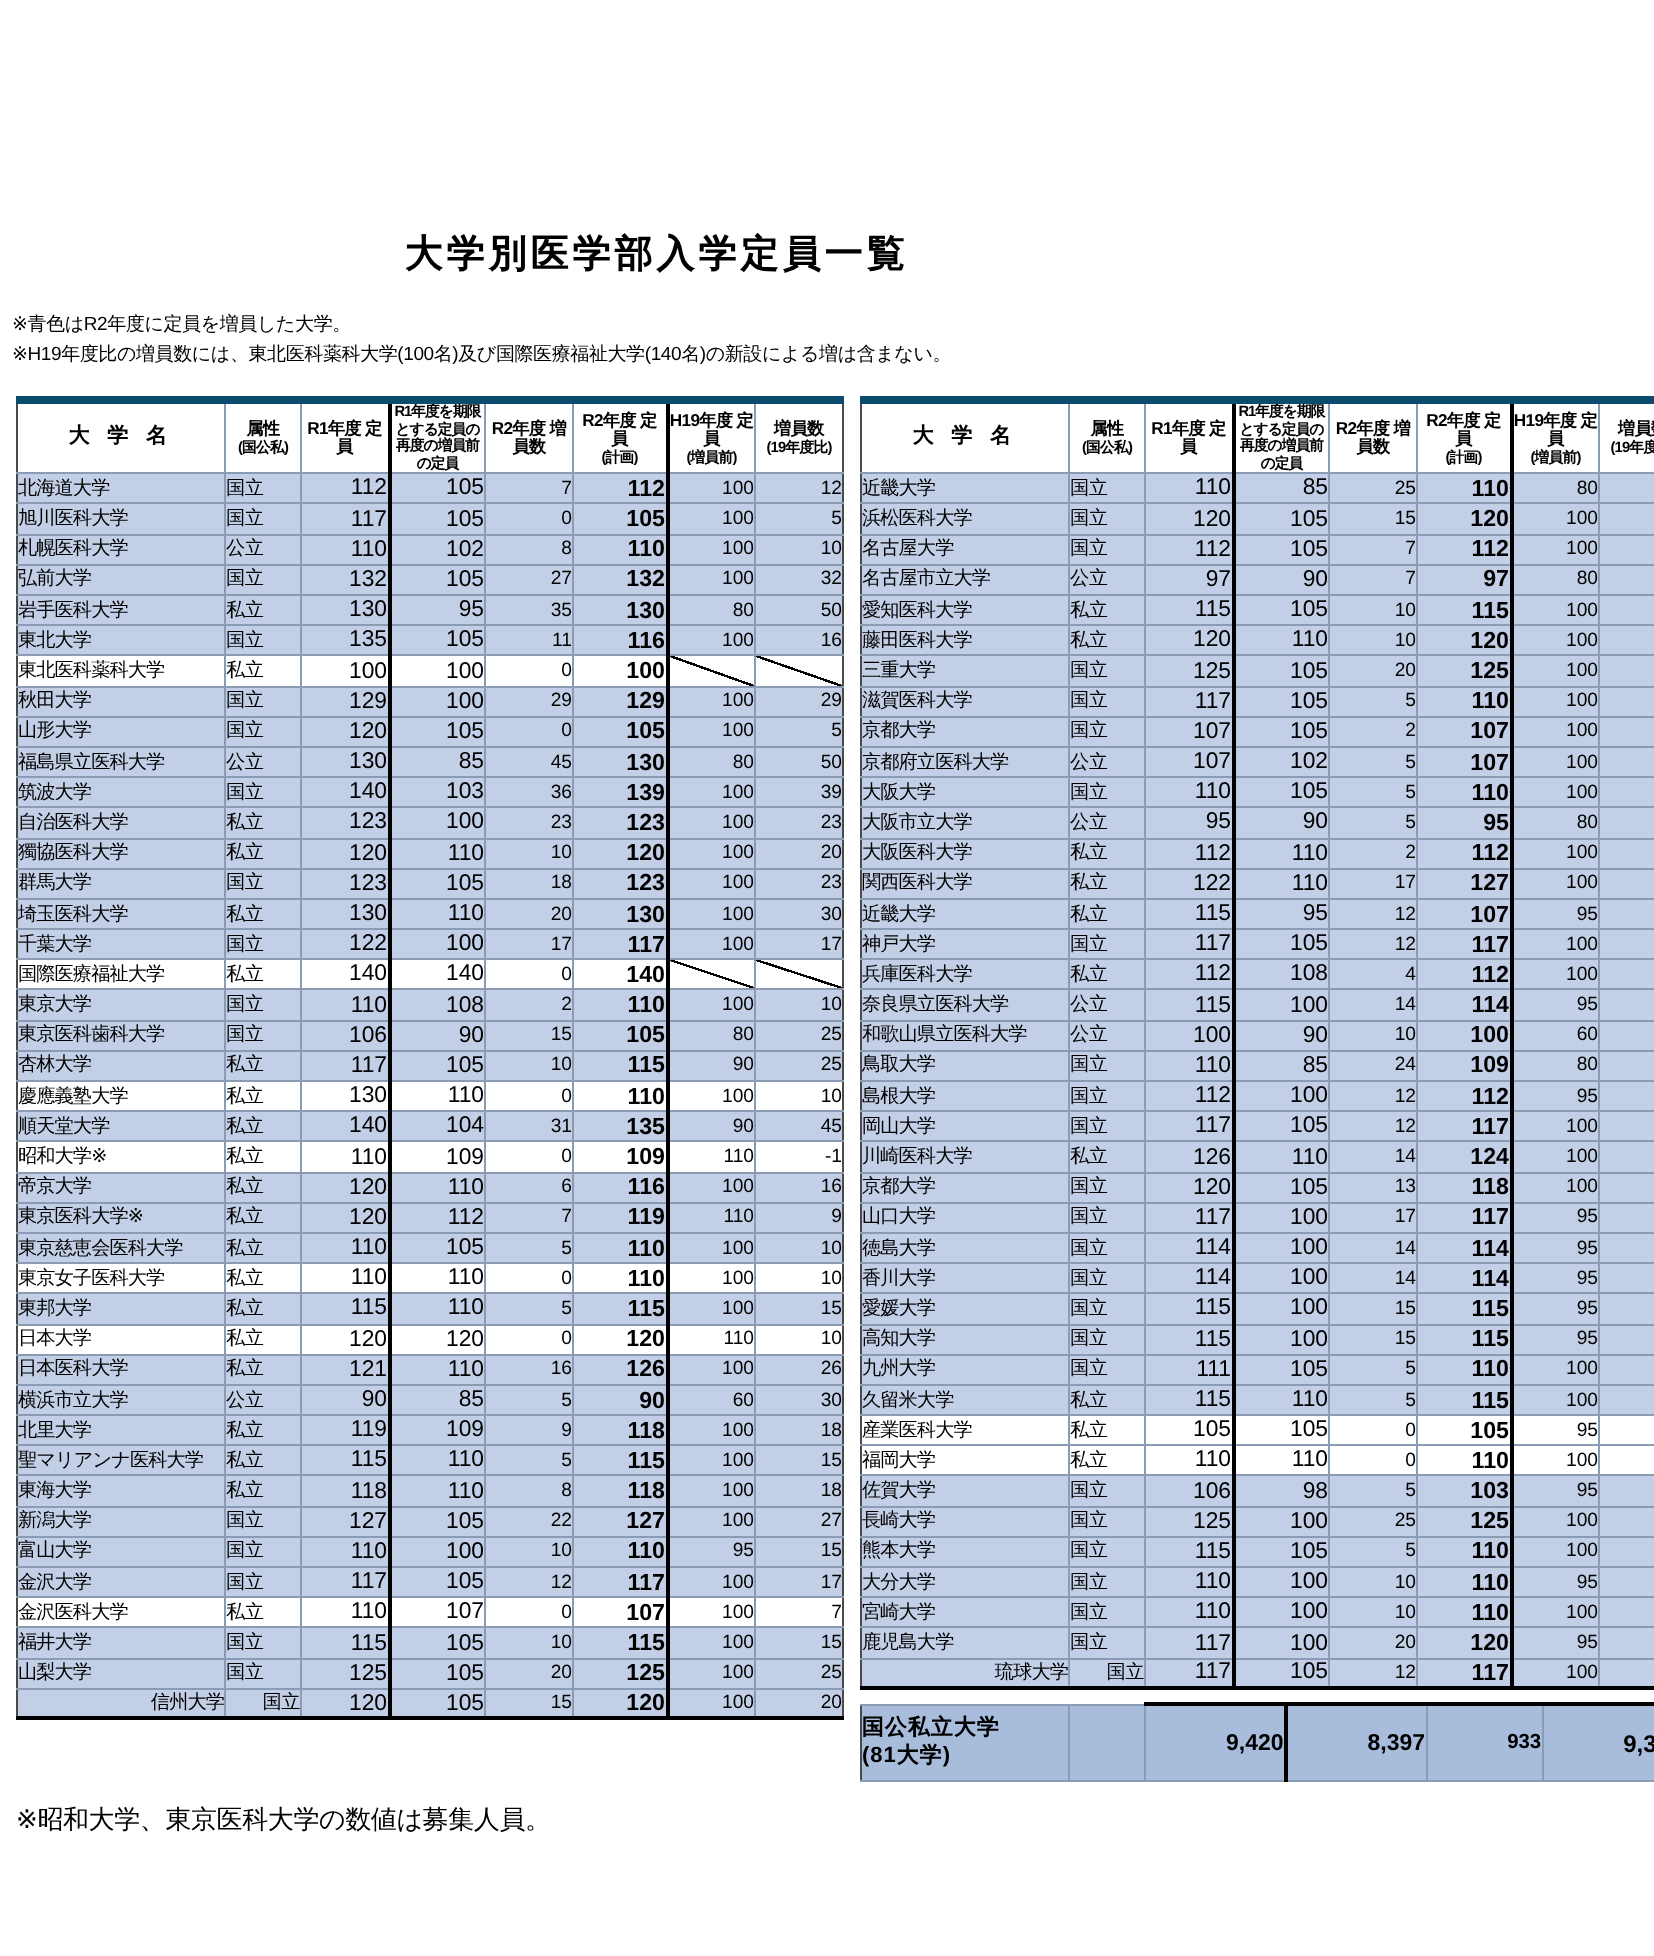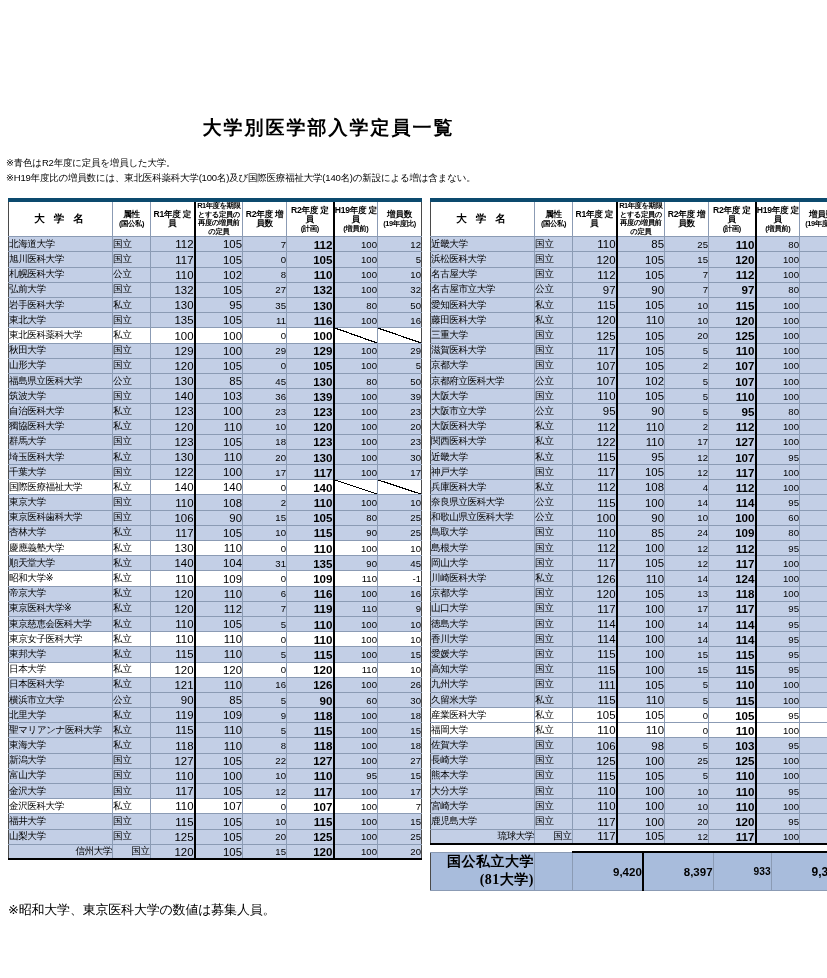--- a/index.html
+++ b/index.html
@@ -170,26 +170,25 @@
   }
 
   
   tr.summary td {
     background: #a8bcdc;
     height: 38px;
     font-weight: bold;
     border: 1px solid #8b9bb4;
   }
   tr.summary td.c-name {
-    text-align: right;
-    font-size: 14px;
+    text-align: left;
+    font-size: 11px;
     line-height: 1.3;
     letter-spacing: 0.5px;
     padding-left: 0;
-    font-family: Liberation Serif, serif;
   }
   tr.summary td.num {
     font-size: 11.5px;
     font-weight: bold;
     padding-left: 40px;
   }
   tr.summary td.num.bold { font-size: 12px; }
   tr.summary td.num.small { font-size: 10.2px; }
   tr.summary td.top-thick { border-top: 2px solid #000000; }
 

